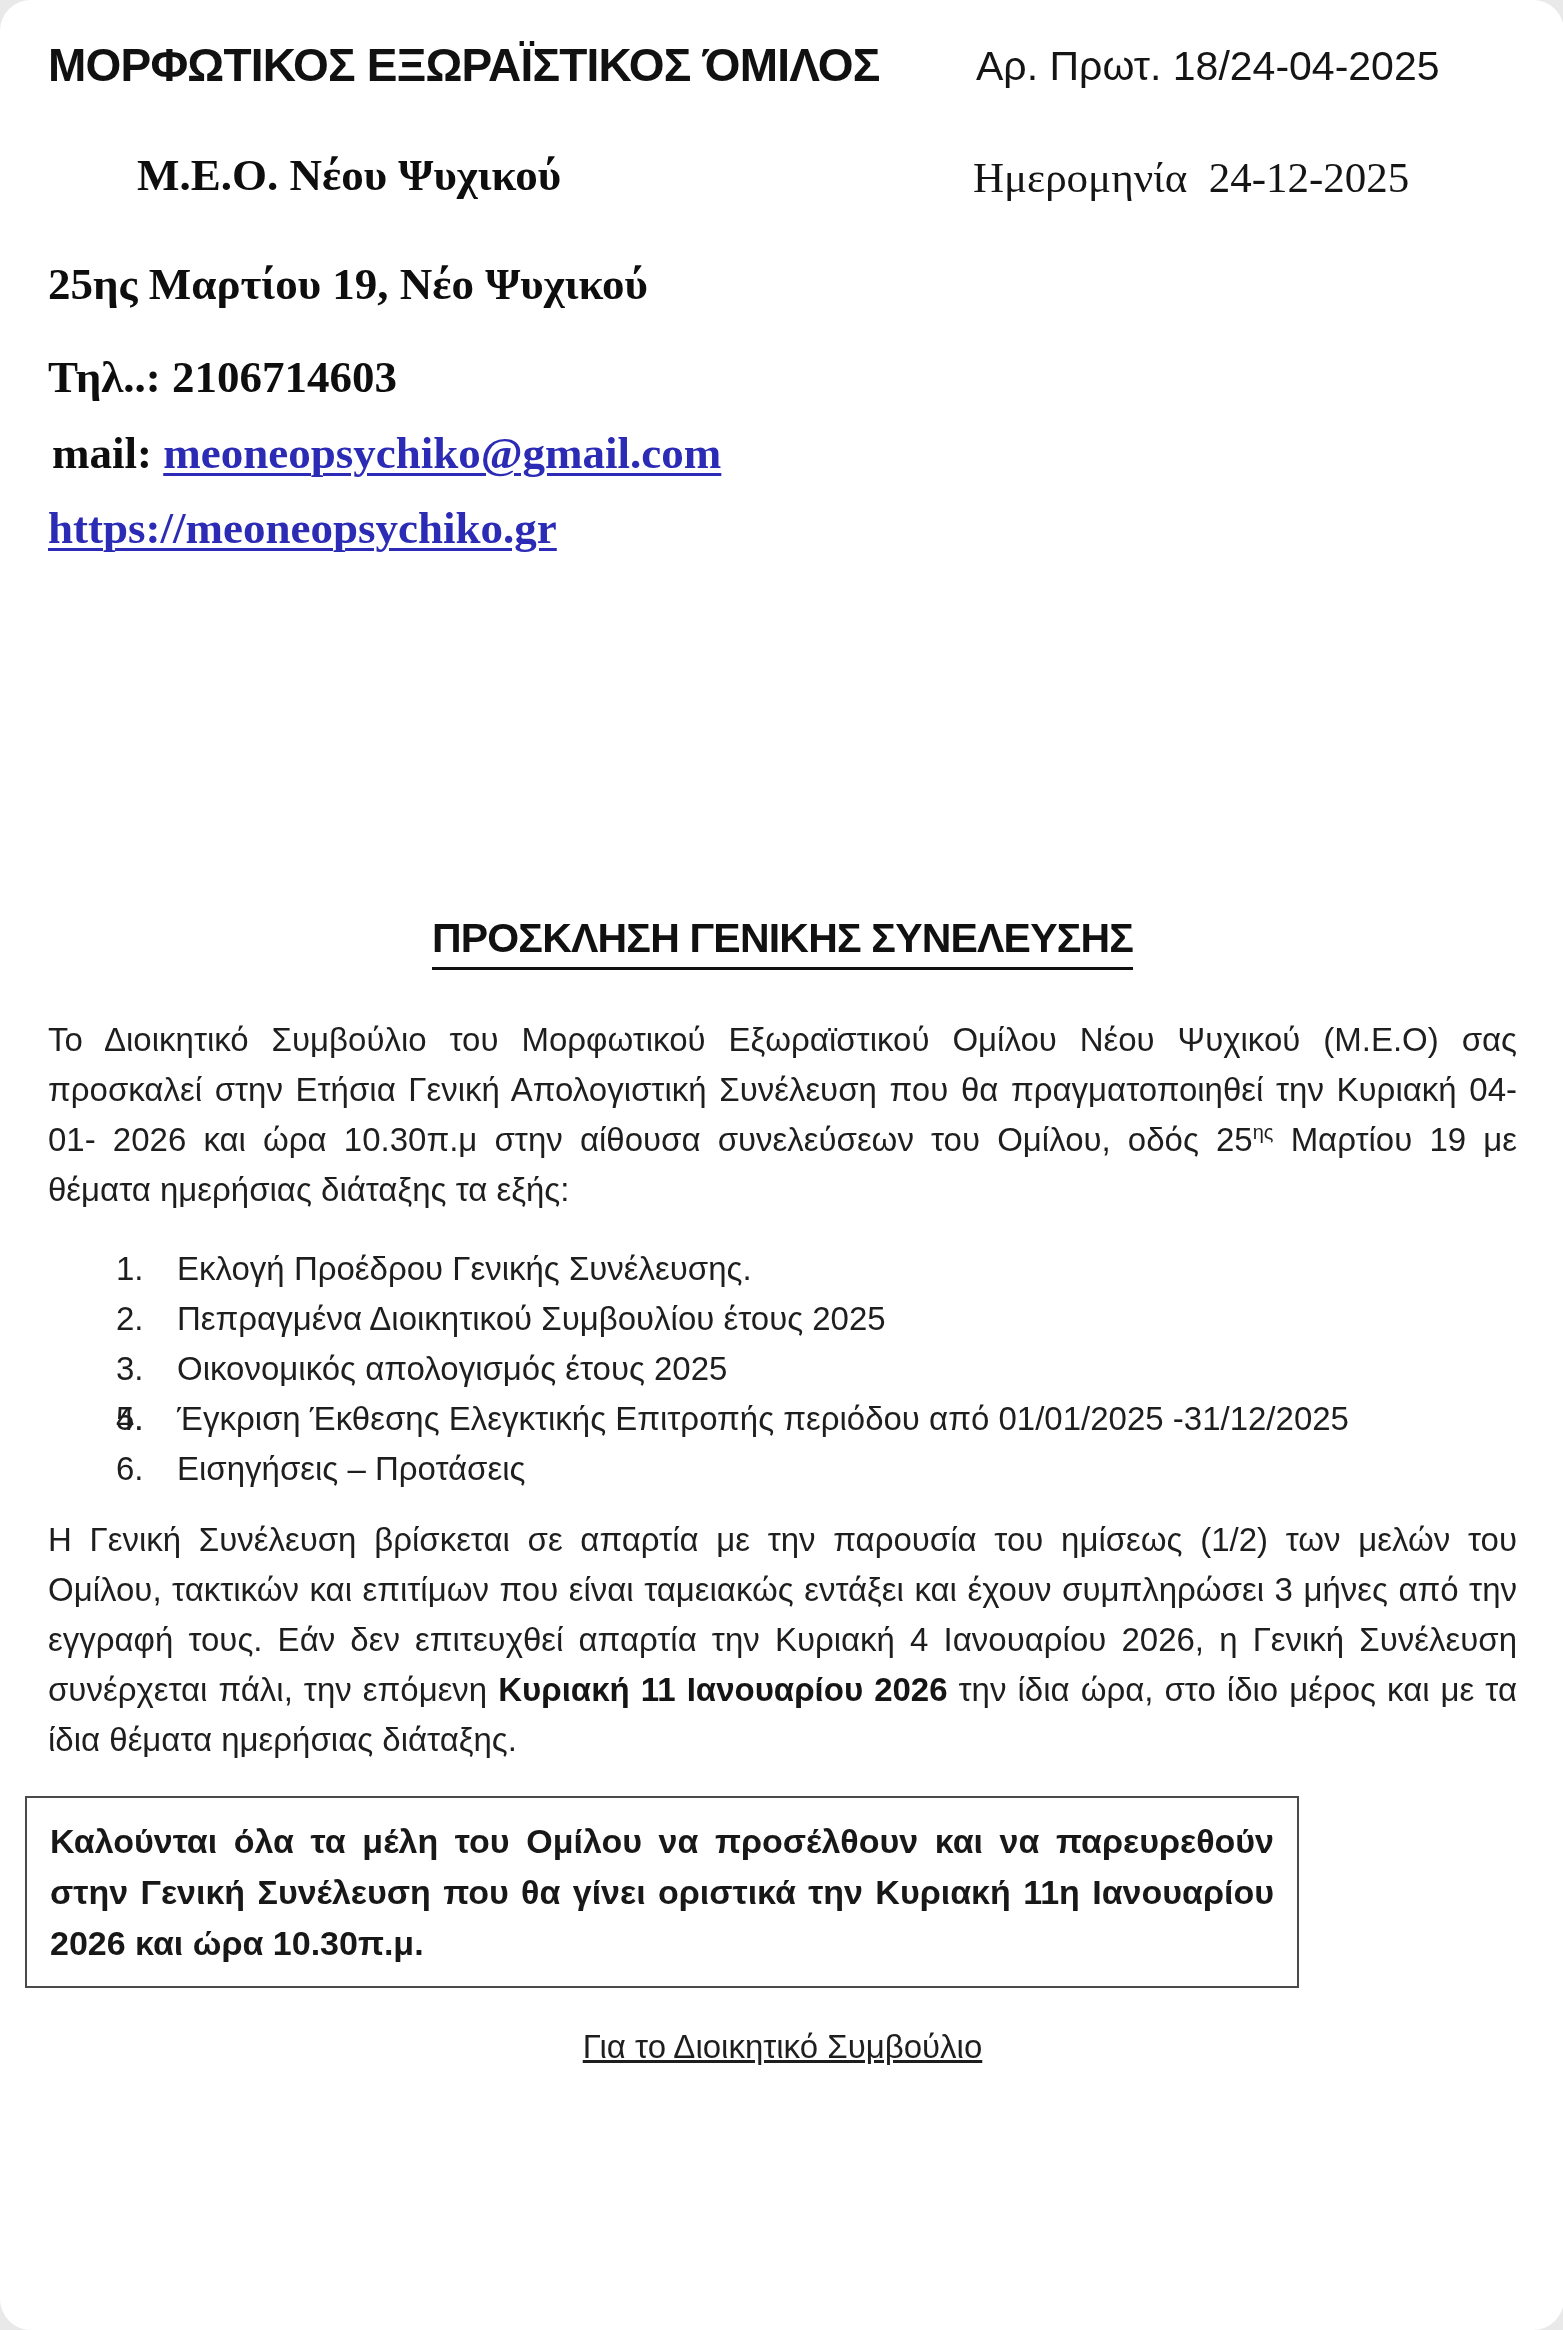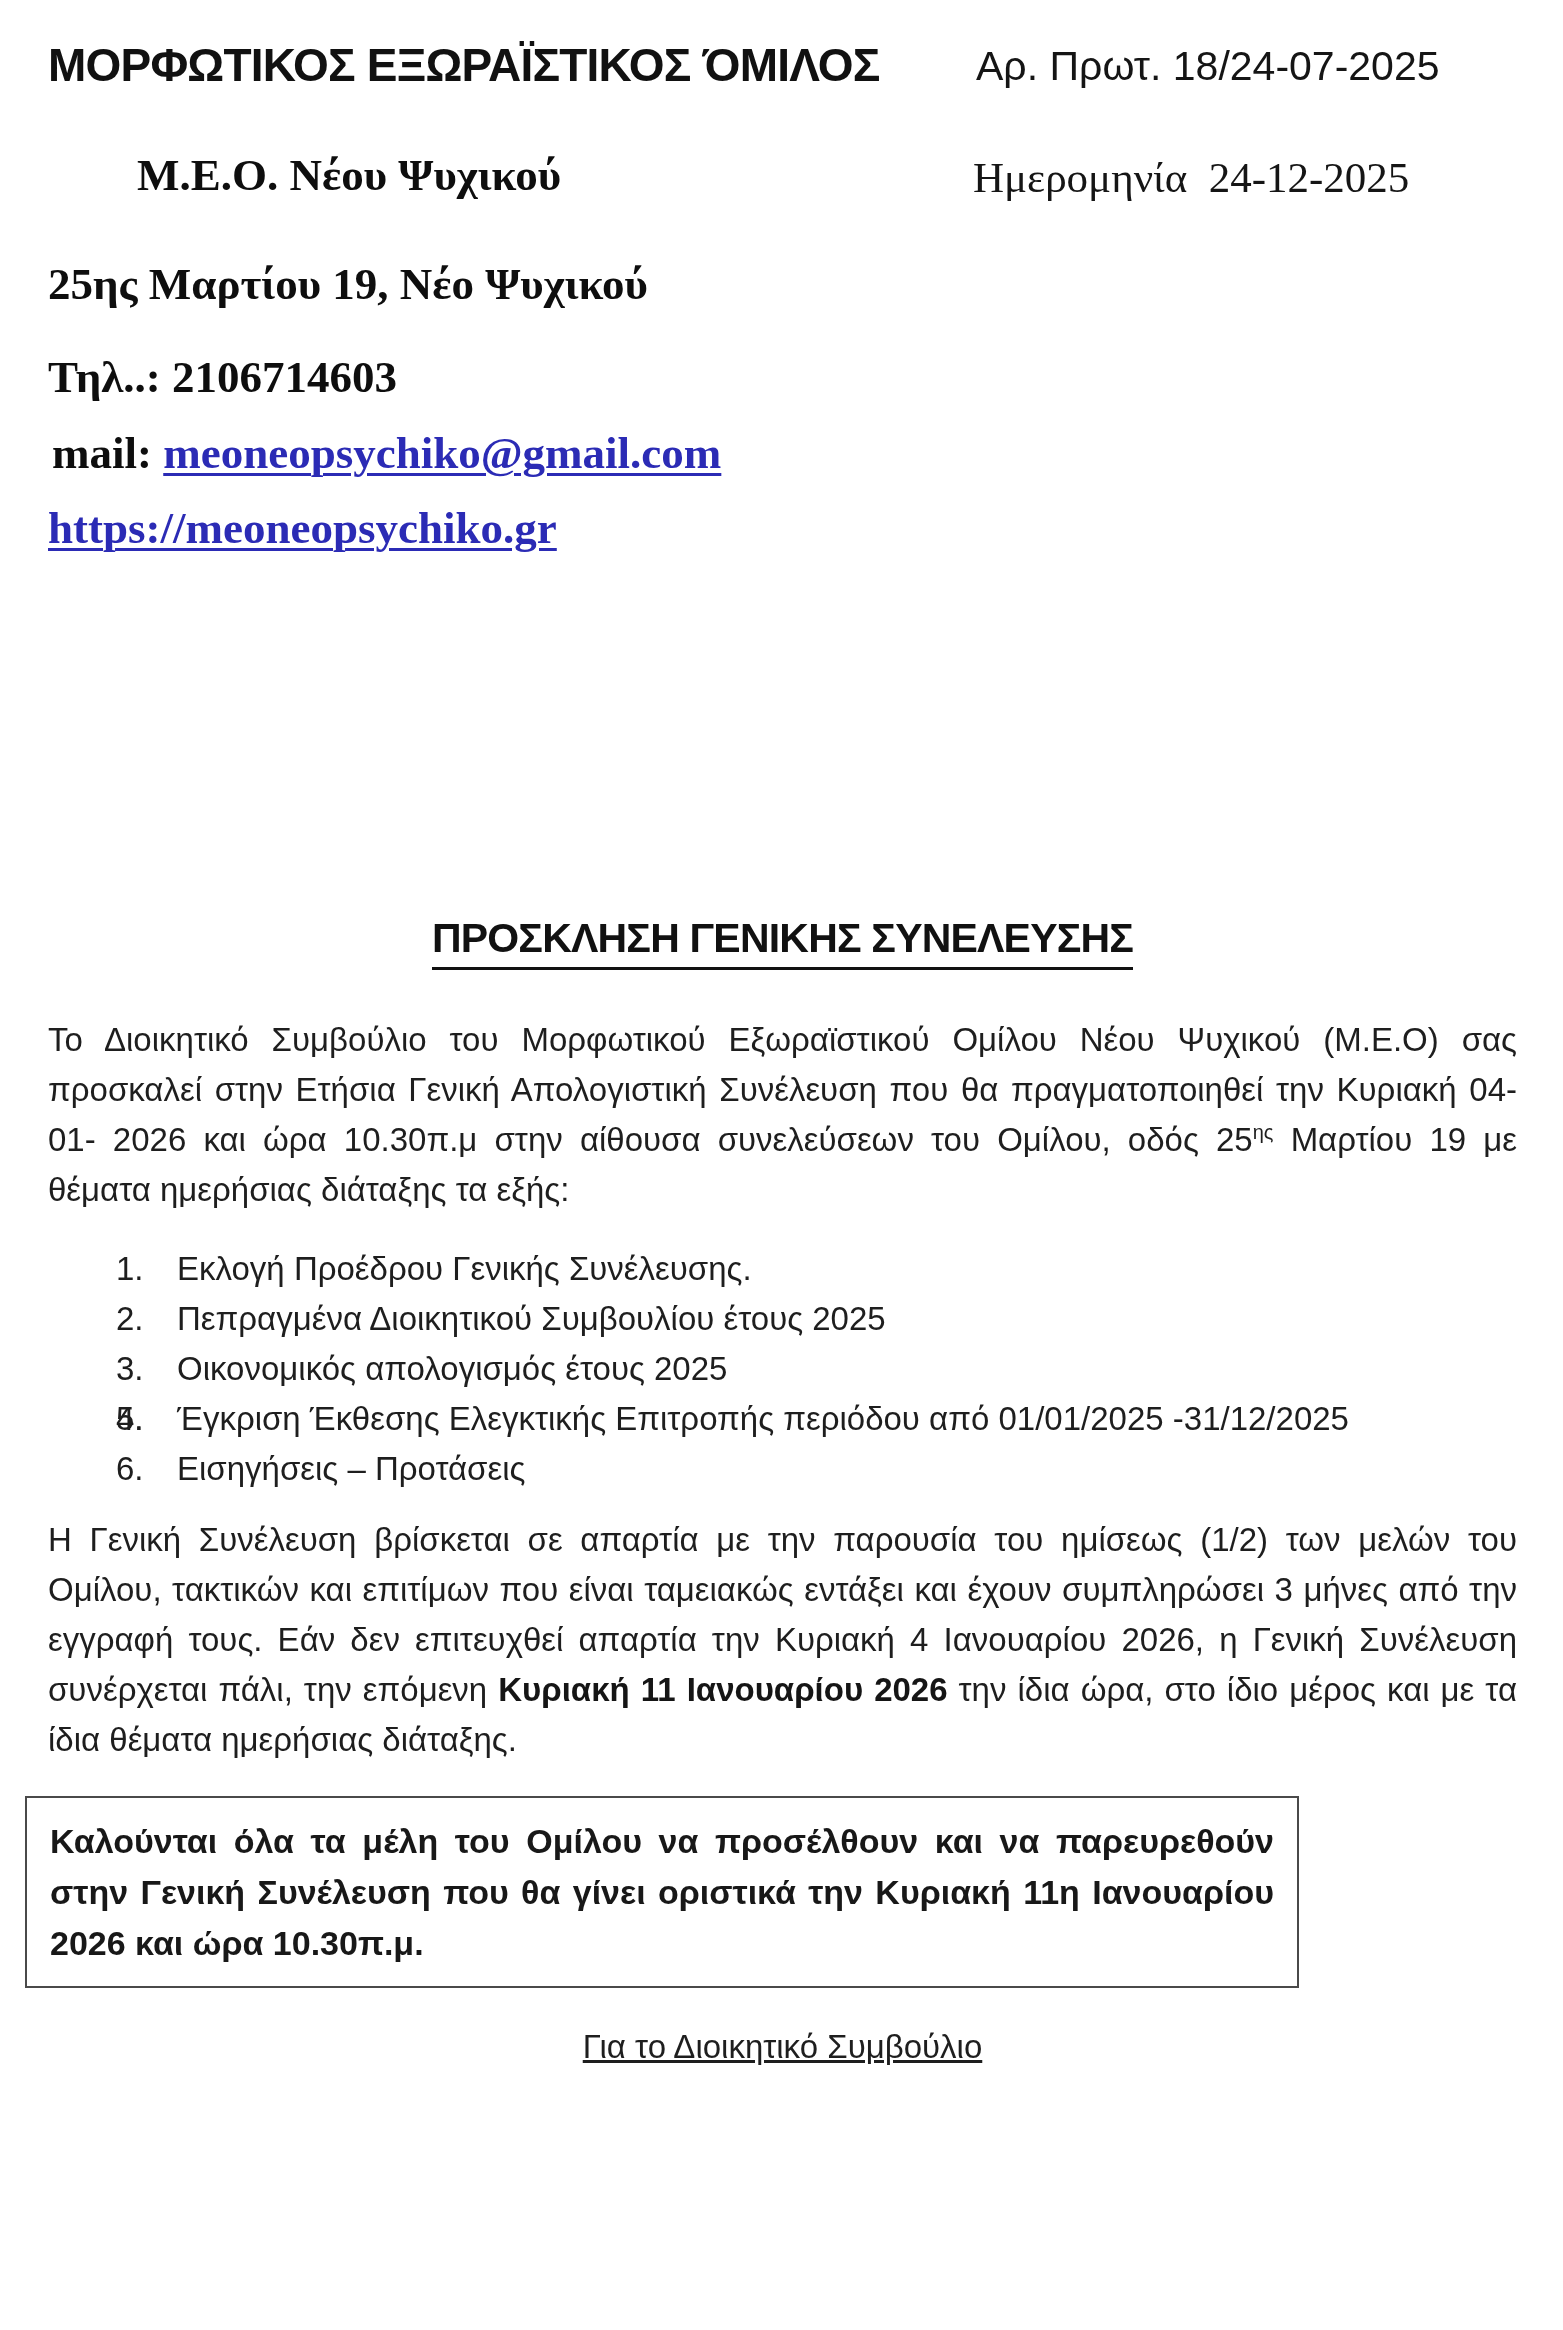--- a/index.html
+++ b/index.html
@@ -5,20 +5,21 @@
   html,body { margin:0; padding:0; background:#e9e9e9; }
   .page {
     position: relative;
     width: 1564px;
     height: 2330px;
     margin: 0 auto;
     background: #ffffff;
     color: #1d1d1d;
     font-family: "Liberation Sans", sans-serif;
     overflow: hidden;
+    border-radius: 31px;
   }
   .pre { white-space: pre-wrap; }
 
   
   .hdr-item { position: absolute; }
   .org-name {
     top: 38px; left: 48px;
     font-family: "Liberation Sans", sans-serif;
     font-weight: 700;
     font-size: 46px;
@@ -159,21 +160,21 @@
   .sig-right .sig-role { padding-right: 25px; }
   .sig-role { line-height: 48px; }
   .sig-name { line-height: 48px; }
 </style>
 </head>
 <body>
 
 <div class="page">
 
   <div class="hdr-item org-name">ΜΟΡΦΩΤΙΚΟΣ ΕΞΩΡΑΪΣΤΙΚΟΣ ΌΜΙΛΟΣ</div>
-  <div class="hdr-item protocol">Αρ. Πρωτ. 18/24-07-2025</div>
+  <div class="hdr-item protocol">Αρ. Πρωτ. 18/24-04-2025</div>
   <div class="hdr-item club-abbrev">Μ.Ε.Ο. Νέου Ψυχικού</div>
   <div class="hdr-item date-line pre">Ημερομηνία  24-12-2025</div>
   <div class="hdr-item address">25ης Μαρτίου 19, Νέο Ψυχικού</div>
   <div class="hdr-item phone">Τηλ..: 2106714603</div>
   <div class="hdr-item mail-line">
     <span class="pre">mail: </span><a href="#" class="doc-link">meoneopsychiko@gmail.com</a>
   </div>
   <div class="hdr-item web-line">
     <a href="#" class="doc-link">https://meoneopsychiko.gr</a>
   </div>

